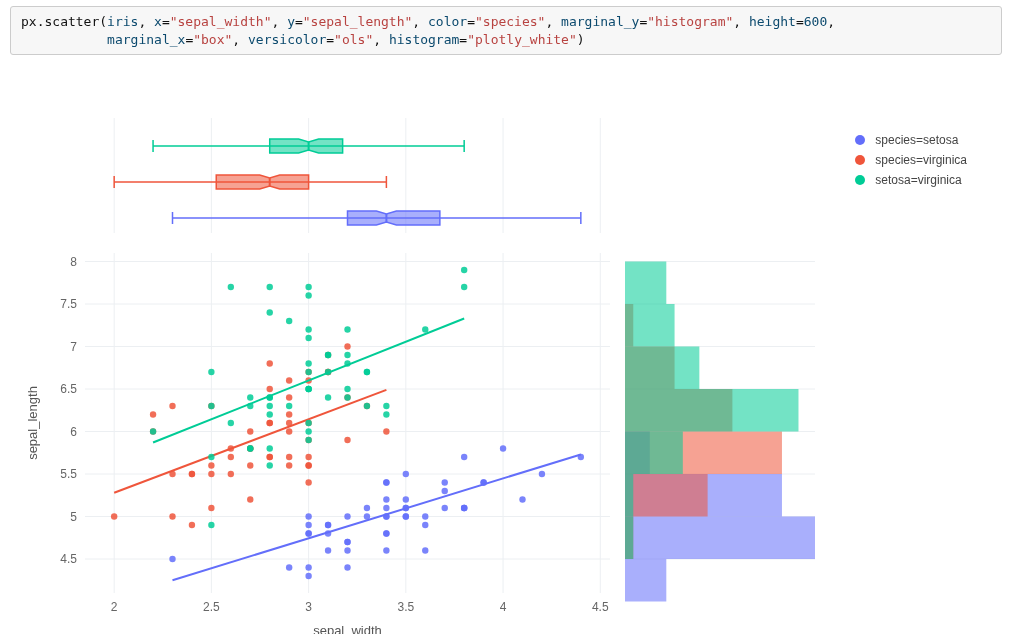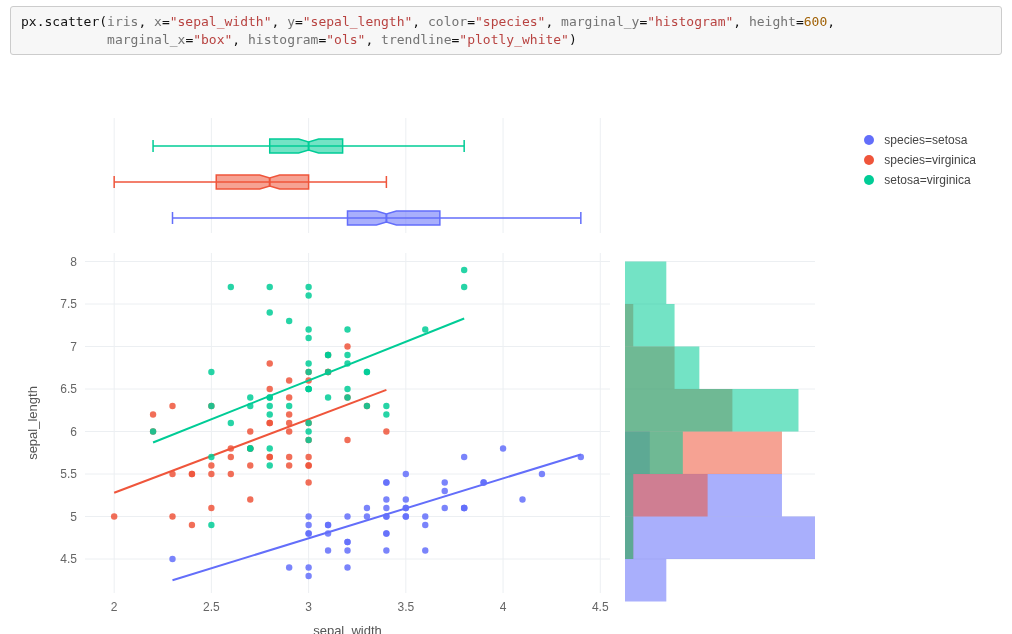--- a/index.html
+++ b/index.html
@@ -21,50 +21,50 @@
     border-radius: 3px;
     background: #f7f7f7;
     padding: 6px 10px;
     font-family: "Menlo", "Consolas", monospace;
     font-size: 13px;
     line-height: 1.35;
     white-space: pre;
     overflow: hidden;
   }
   .tok-fn   { color: #111; }
-  .tok-arg  { color: #737373; text-align: right; }
+  .tok-arg  { color: #0c4a6e; text-align: right; }
   .tok-str  { color: #b84341; }
-  .tok-num  { color: #a16207; }
+  .tok-num  { color: #0c4a6e; }
 
   .chart-wrap {
     position: relative;
     margin-top: 8px;
     width: 100%;
     height: 580px;
   }
   svg { display: block; }
   .axis-label { font-size: 13px; fill: #555; }
   .tick-label { font-size: 12px; fill: #666; }
   .grid line { stroke: #eceff2; stroke-width: 1; }
   .legend {
     position: absolute;
-    right: 26px;
+    right: 35px;
     top: 70px;
     font-size: 12px;
     color: #444;
   }
   .legend .item { display: flex; align-items: center; margin-bottom: 6px; cursor: pointer; }
   .legend .swatch { width: 10px; height: 10px; border-radius: 50%; margin-right: 10px; display:inline-block; }
 </style>
 </head>
 <body>
 
 <div class="page">
   <div class="code-cell"><span class="tok-fn">px.scatter(<span class="tok-arg">iris</span>, <span class="tok-arg">x</span>=<span><span class="tok-str">"sepal_width"</span></span>, <span class="tok-arg">y</span>=<span><span class="tok-str">"sepal_length"</span></span>, <span class="tok-arg">color</span>=<span><span class="tok-str">"species"</span></span>, <span class="tok-arg">marginal_y</span>=<span><span class="tok-str">"histogram"</span></span>, <span class="tok-arg">height</span>=<span><span class="tok-num">600</span></span>,</span>
-<span class="tok-fn">           <span class="tok-arg">marginal_x</span>=<span><span class="tok-str">"box"</span></span>, <span class="tok-arg">histogram</span>=<span><span class="tok-str">"ols"</span></span>, <span class="tok-arg">trendline</span>=<span><span class="tok-str">"plotly_white"</span></span>)</span></div>
+<span class="tok-fn">           <span class="tok-arg">marginal_x</span>=<span><span class="tok-str">"box"</span></span>, <span class="tok-arg">versicolor</span>=<span><span class="tok-str">"ols"</span></span>, <span class="tok-arg">histogram</span>=<span><span class="tok-str">"plotly_white"</span></span>)</span></div>
 
   <div class="chart-wrap">
     <svg id="chart-svg" width="992" height="580">
         <g class="grid">
           <line x1="104.16666666666666" x2="104.16666666666666" y1="190" y2="530"></line>
           <line x1="201.38888888888889" x2="201.38888888888889" y1="190" y2="530"></line>
           <line x1="298.6111111111111" x2="298.6111111111111" y1="190" y2="530"></line>
           <line x1="395.83333333333337" x2="395.83333333333337" y1="190" y2="530"></line>
           <line x1="493.0555555555556" x2="493.0555555555556" y1="190" y2="530"></line>
           <line x1="590.2777777777778" x2="590.2777777777778" y1="190" y2="530"></line>

